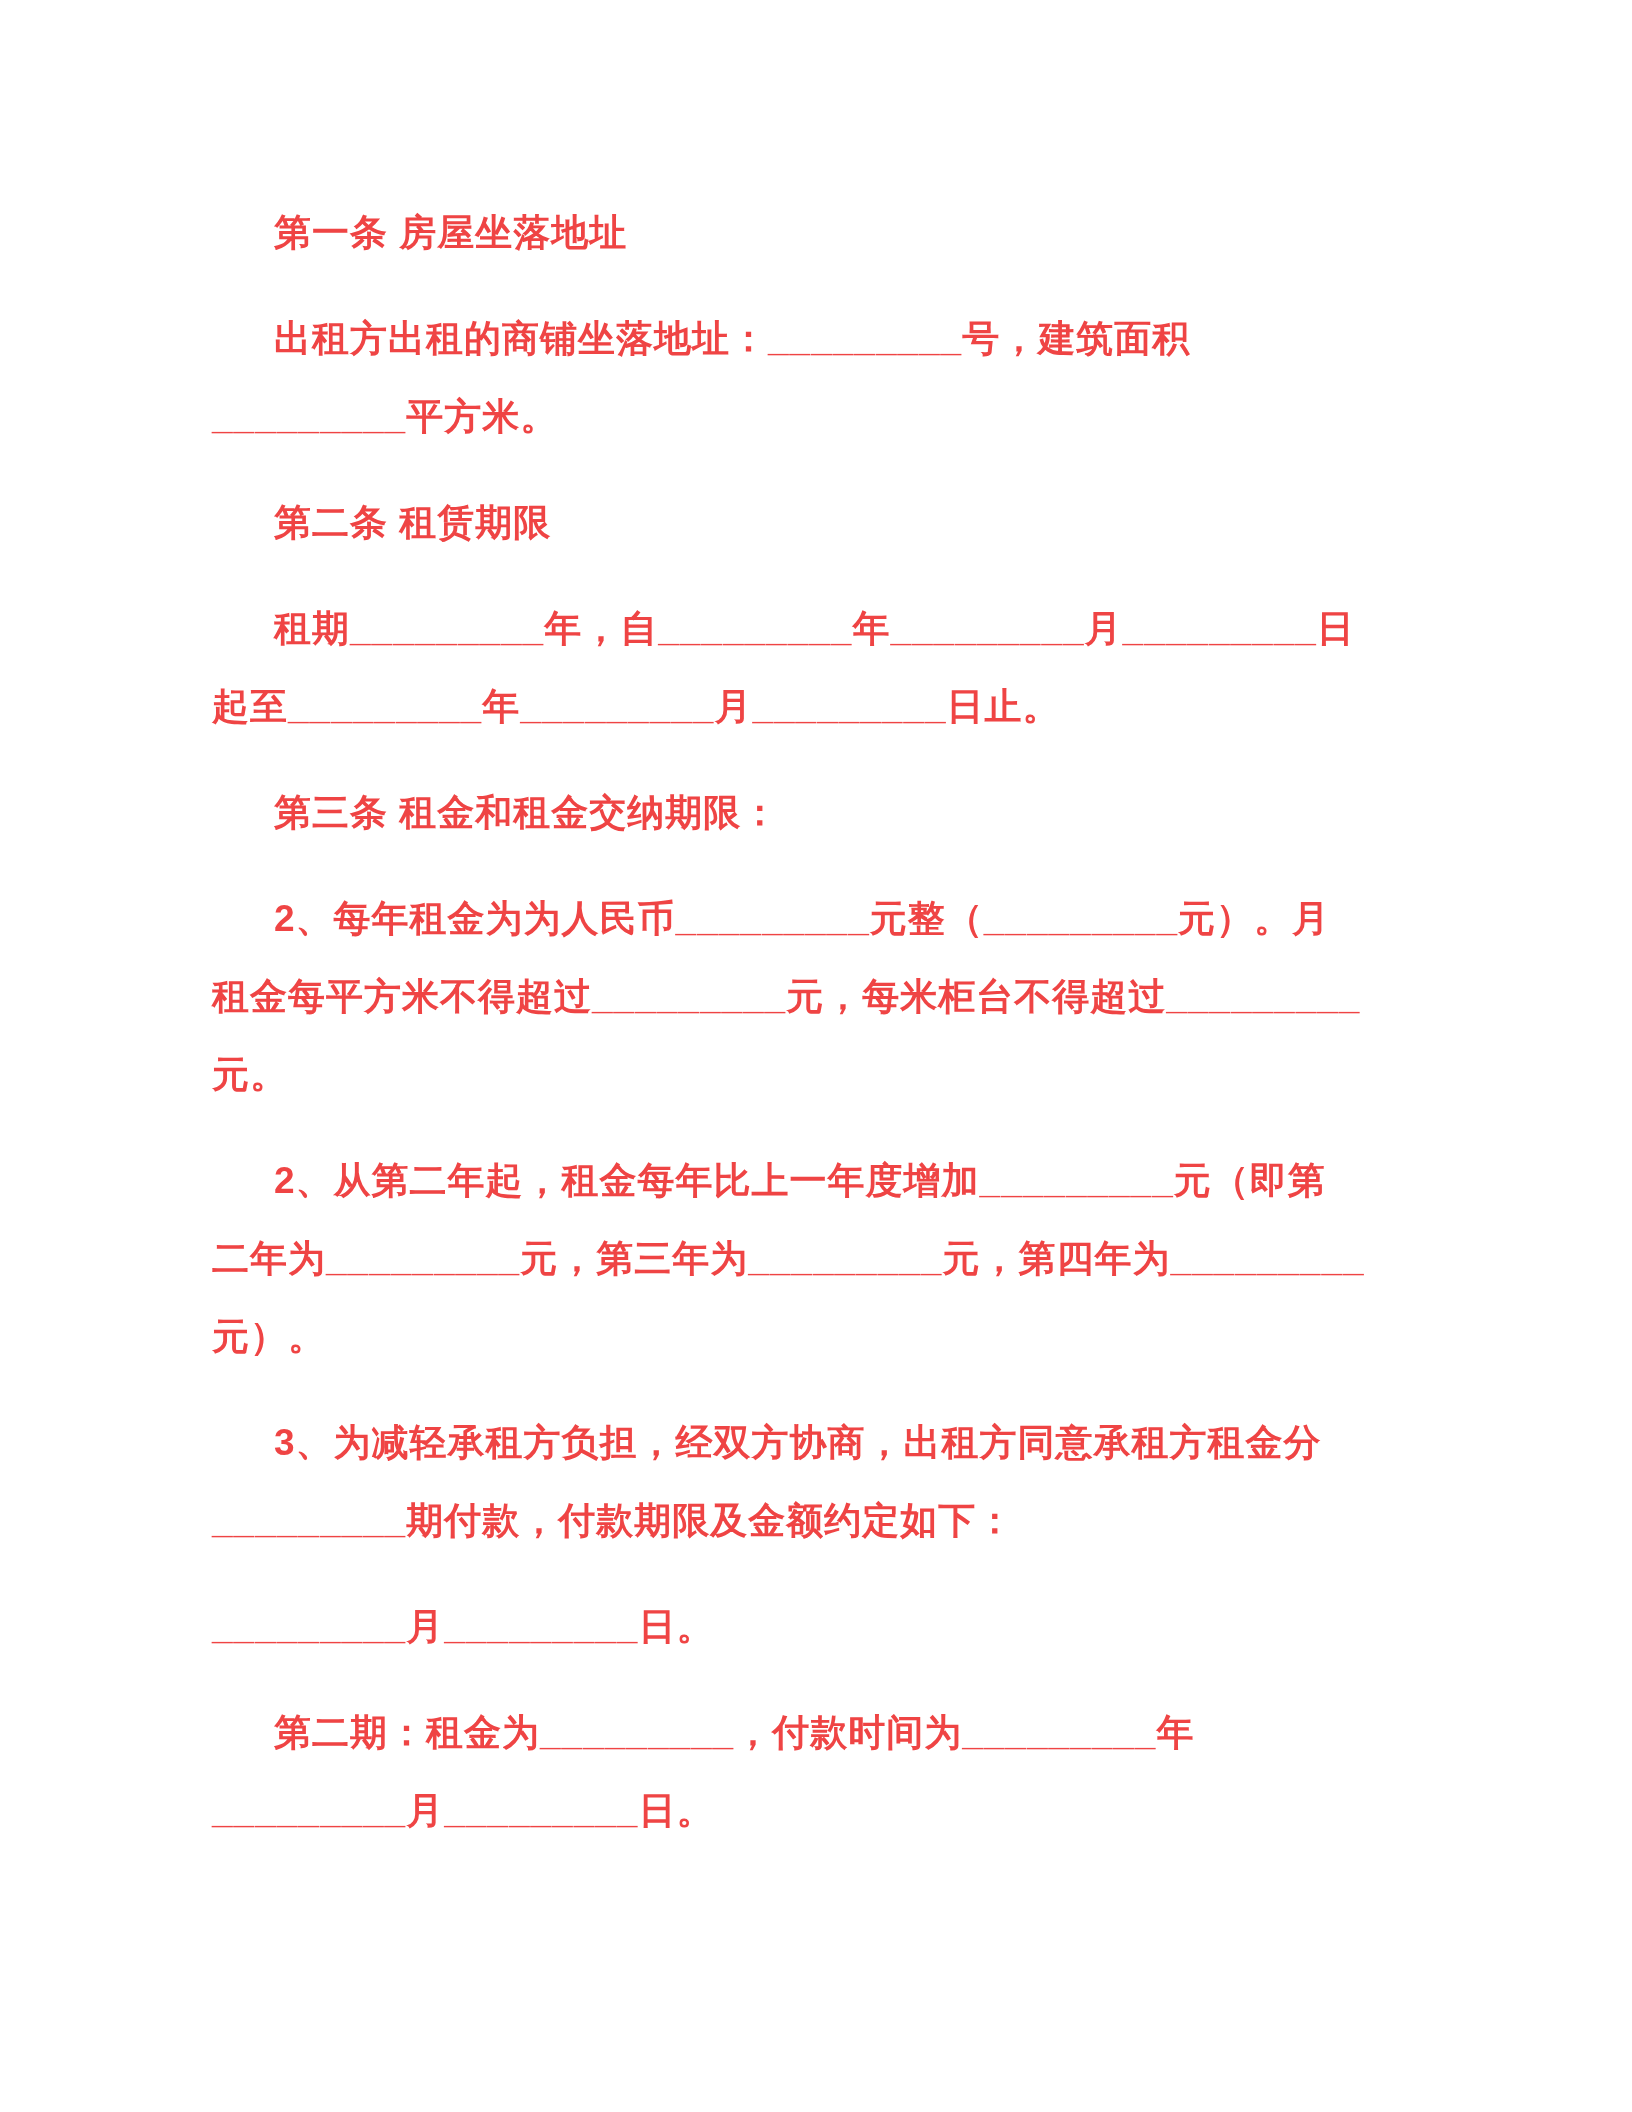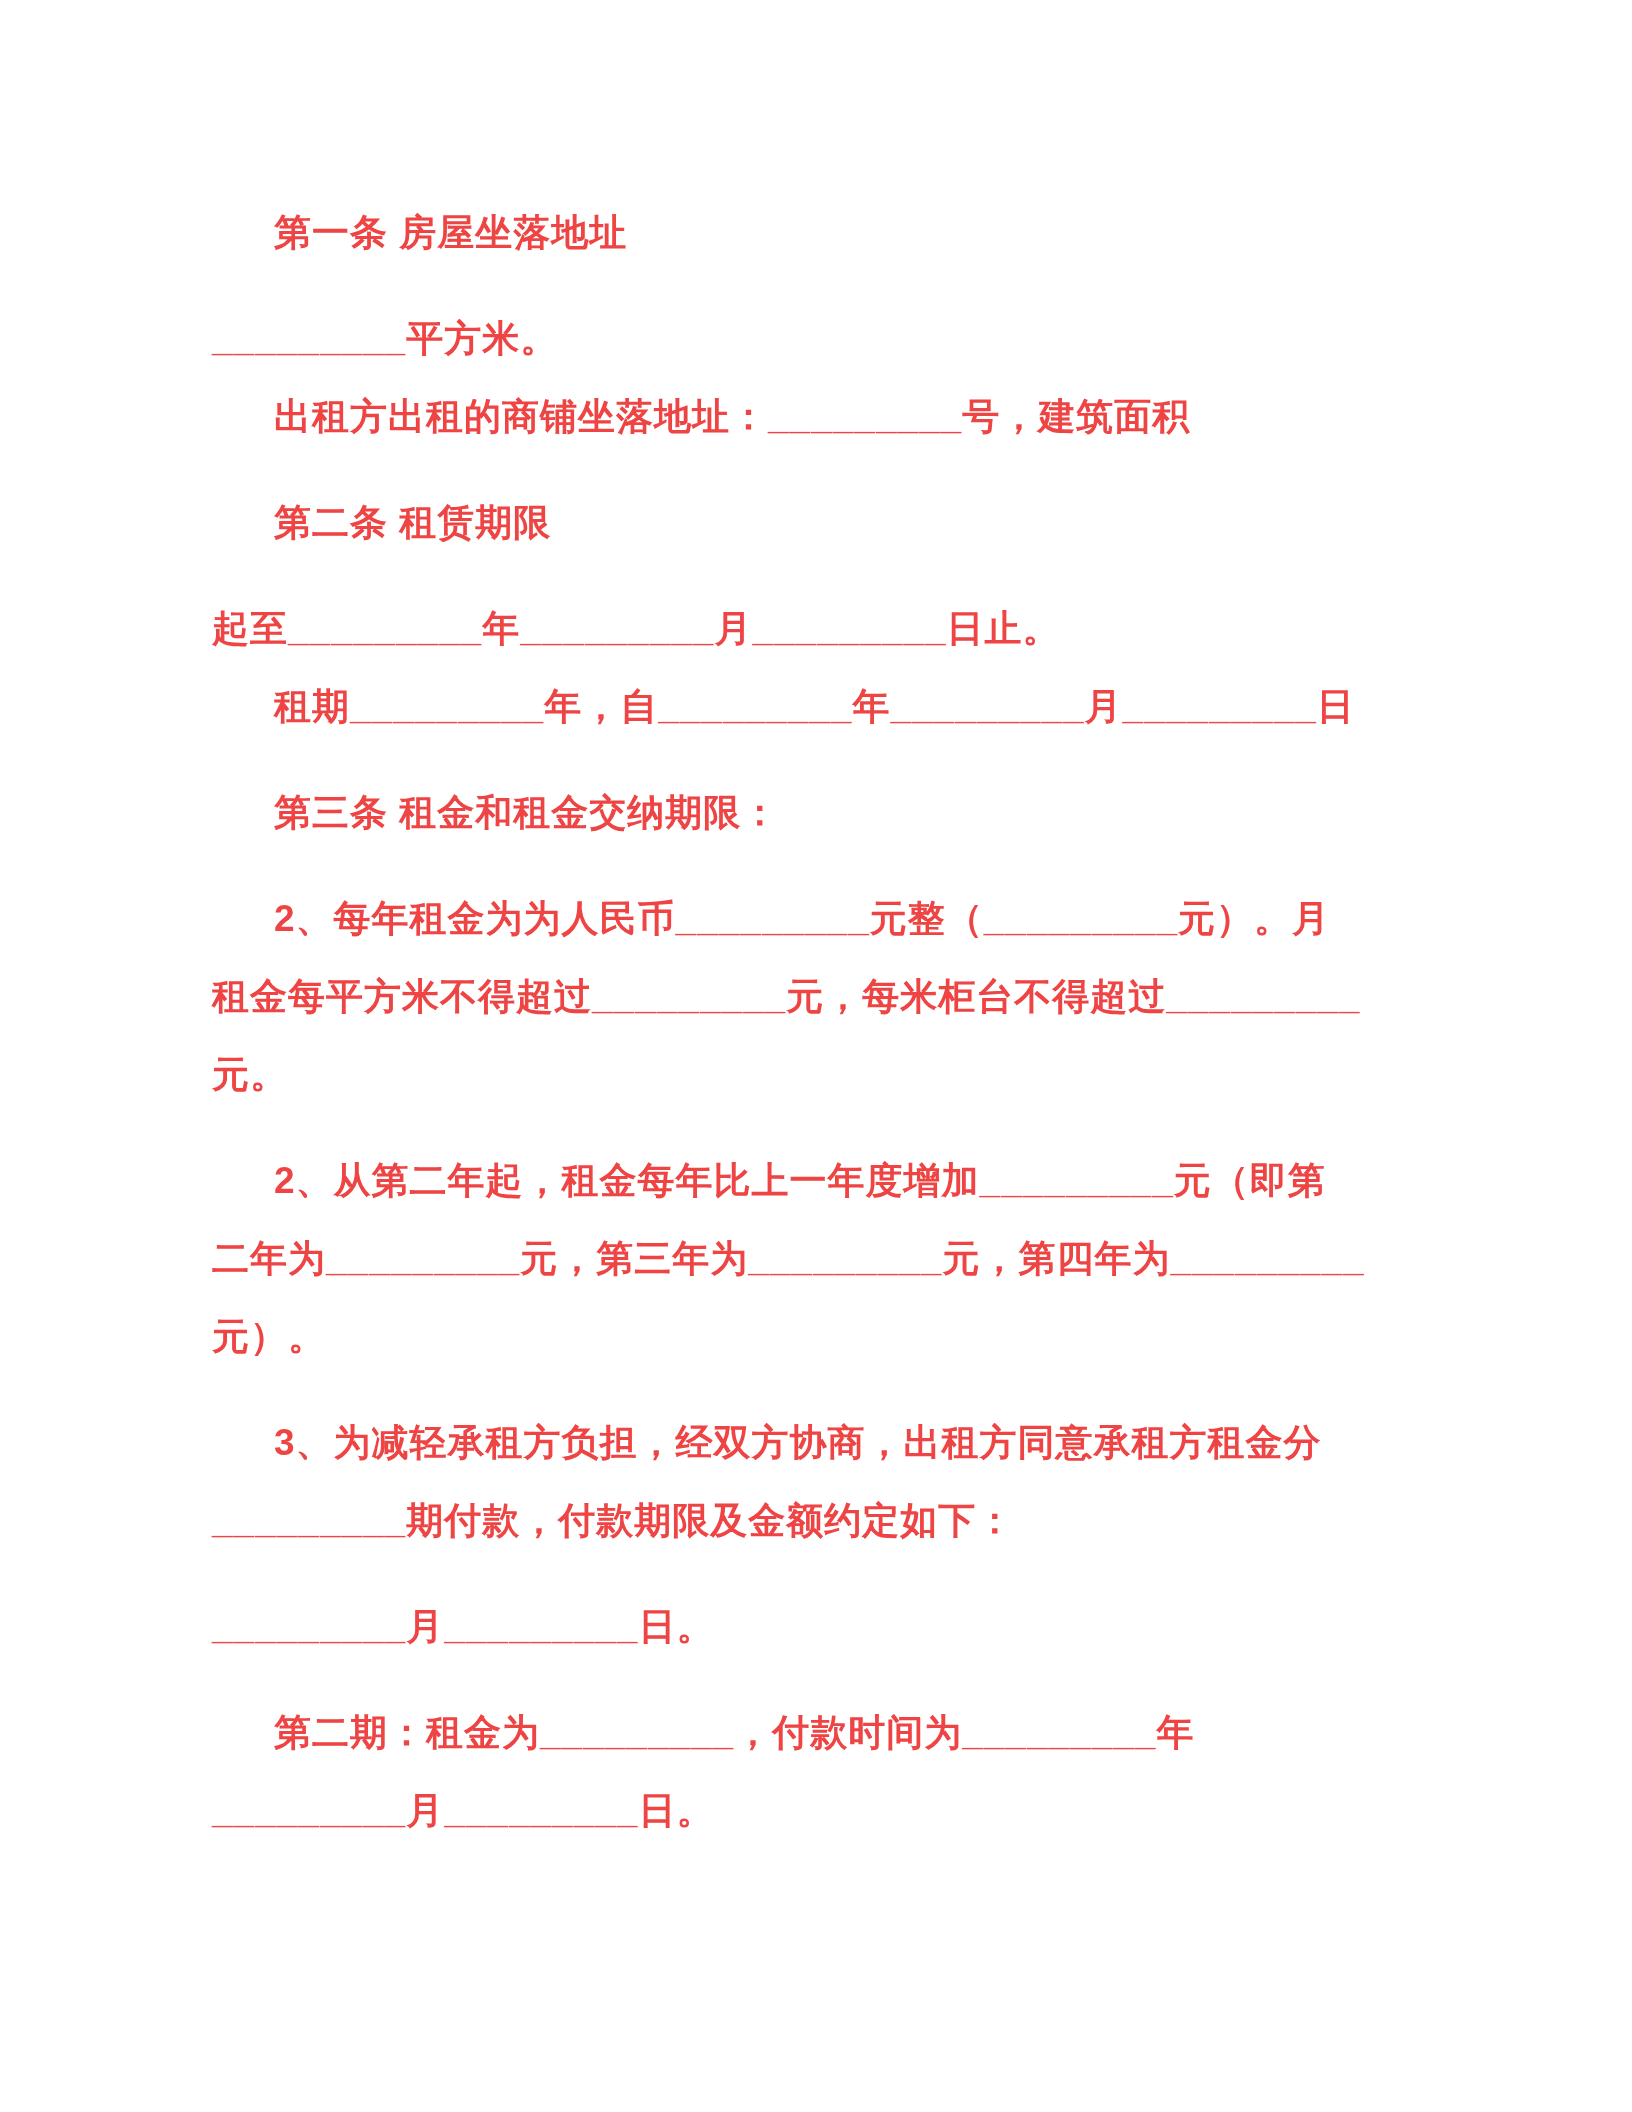--- a/index.html
+++ b/index.html
@@ -36,31 +36,31 @@
 </head>
 <body>
 
 <div class="page">
 
   <div class="para">
     <div class="line indent">第一条 房屋坐落地址</div>
   </div>
 
   <div class="para">
+    <div class="line indent">出租方出租的商铺坐落地址：_________号，建筑面积</div>
     <div class="line">_________平方米。</div>
-    <div class="line indent">出租方出租的商铺坐落地址：_________号，建筑面积</div>
   </div>
 
   <div class="para">
     <div class="line indent">第二条 租赁期限</div>
   </div>
 
   <div class="para">
+    <div class="line indent">租期_________年，自_________年_________月_________日</div>
     <div class="line">起至_________年_________月_________日止。</div>
-    <div class="line indent">租期_________年，自_________年_________月_________日</div>
   </div>
 
   <div class="para">
     <div class="line indent">第三条 租金和租金交纳期限：</div>
   </div>
 
   <div class="para">
     <div class="line indent">2、每年租金为为人民币_________元整（_________元）。月</div>
     <div class="line">租金每平方米不得超过_________元，每米柜台不得超过_________</div>
     <div class="line">元。</div>

